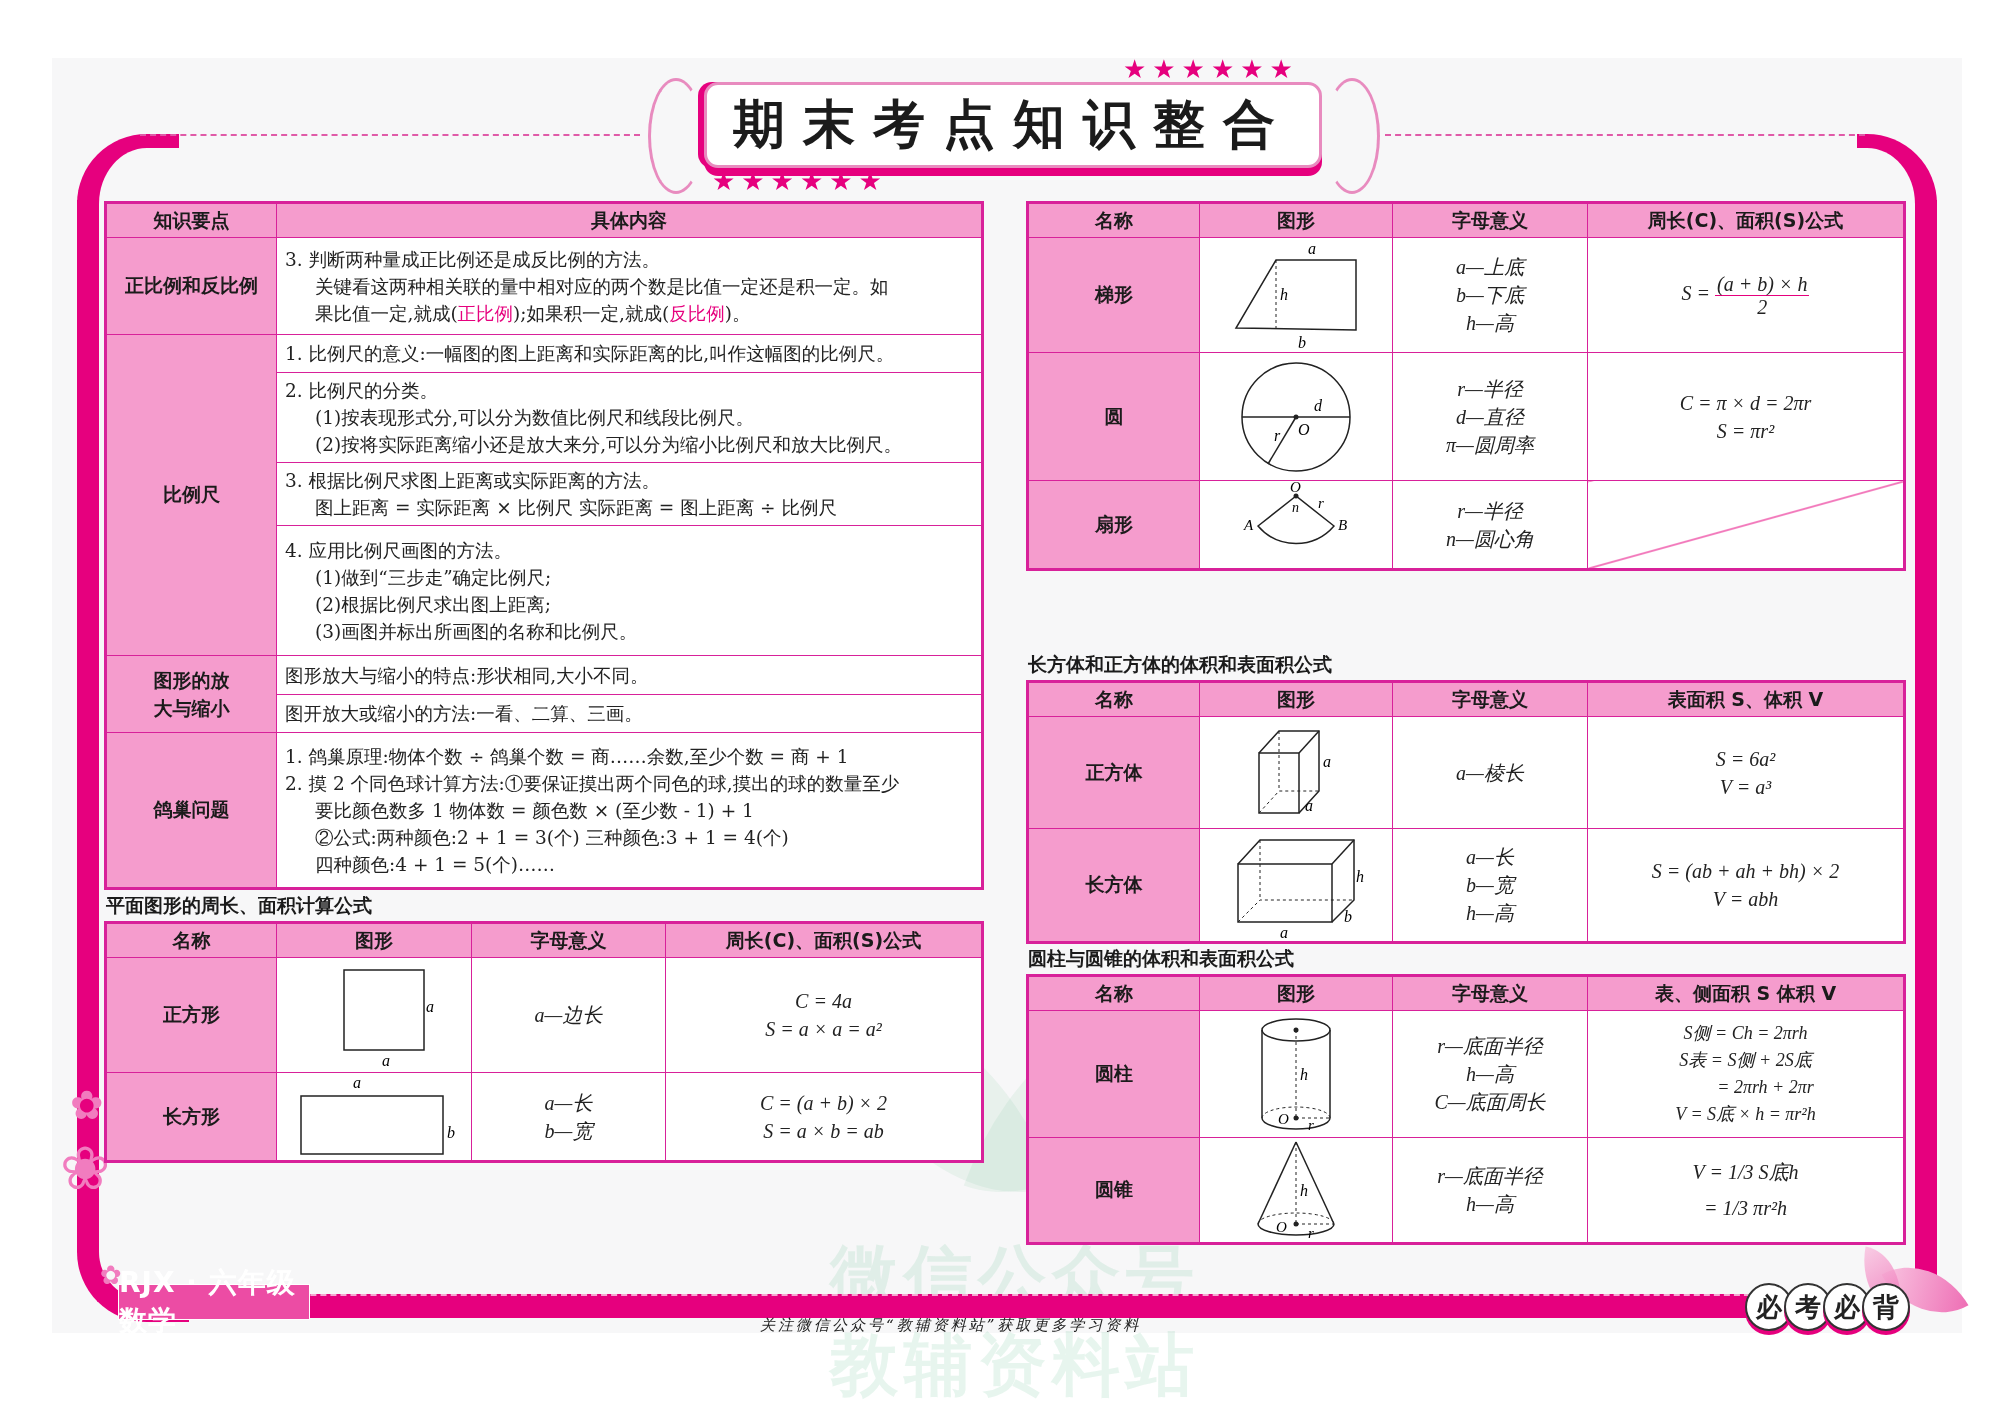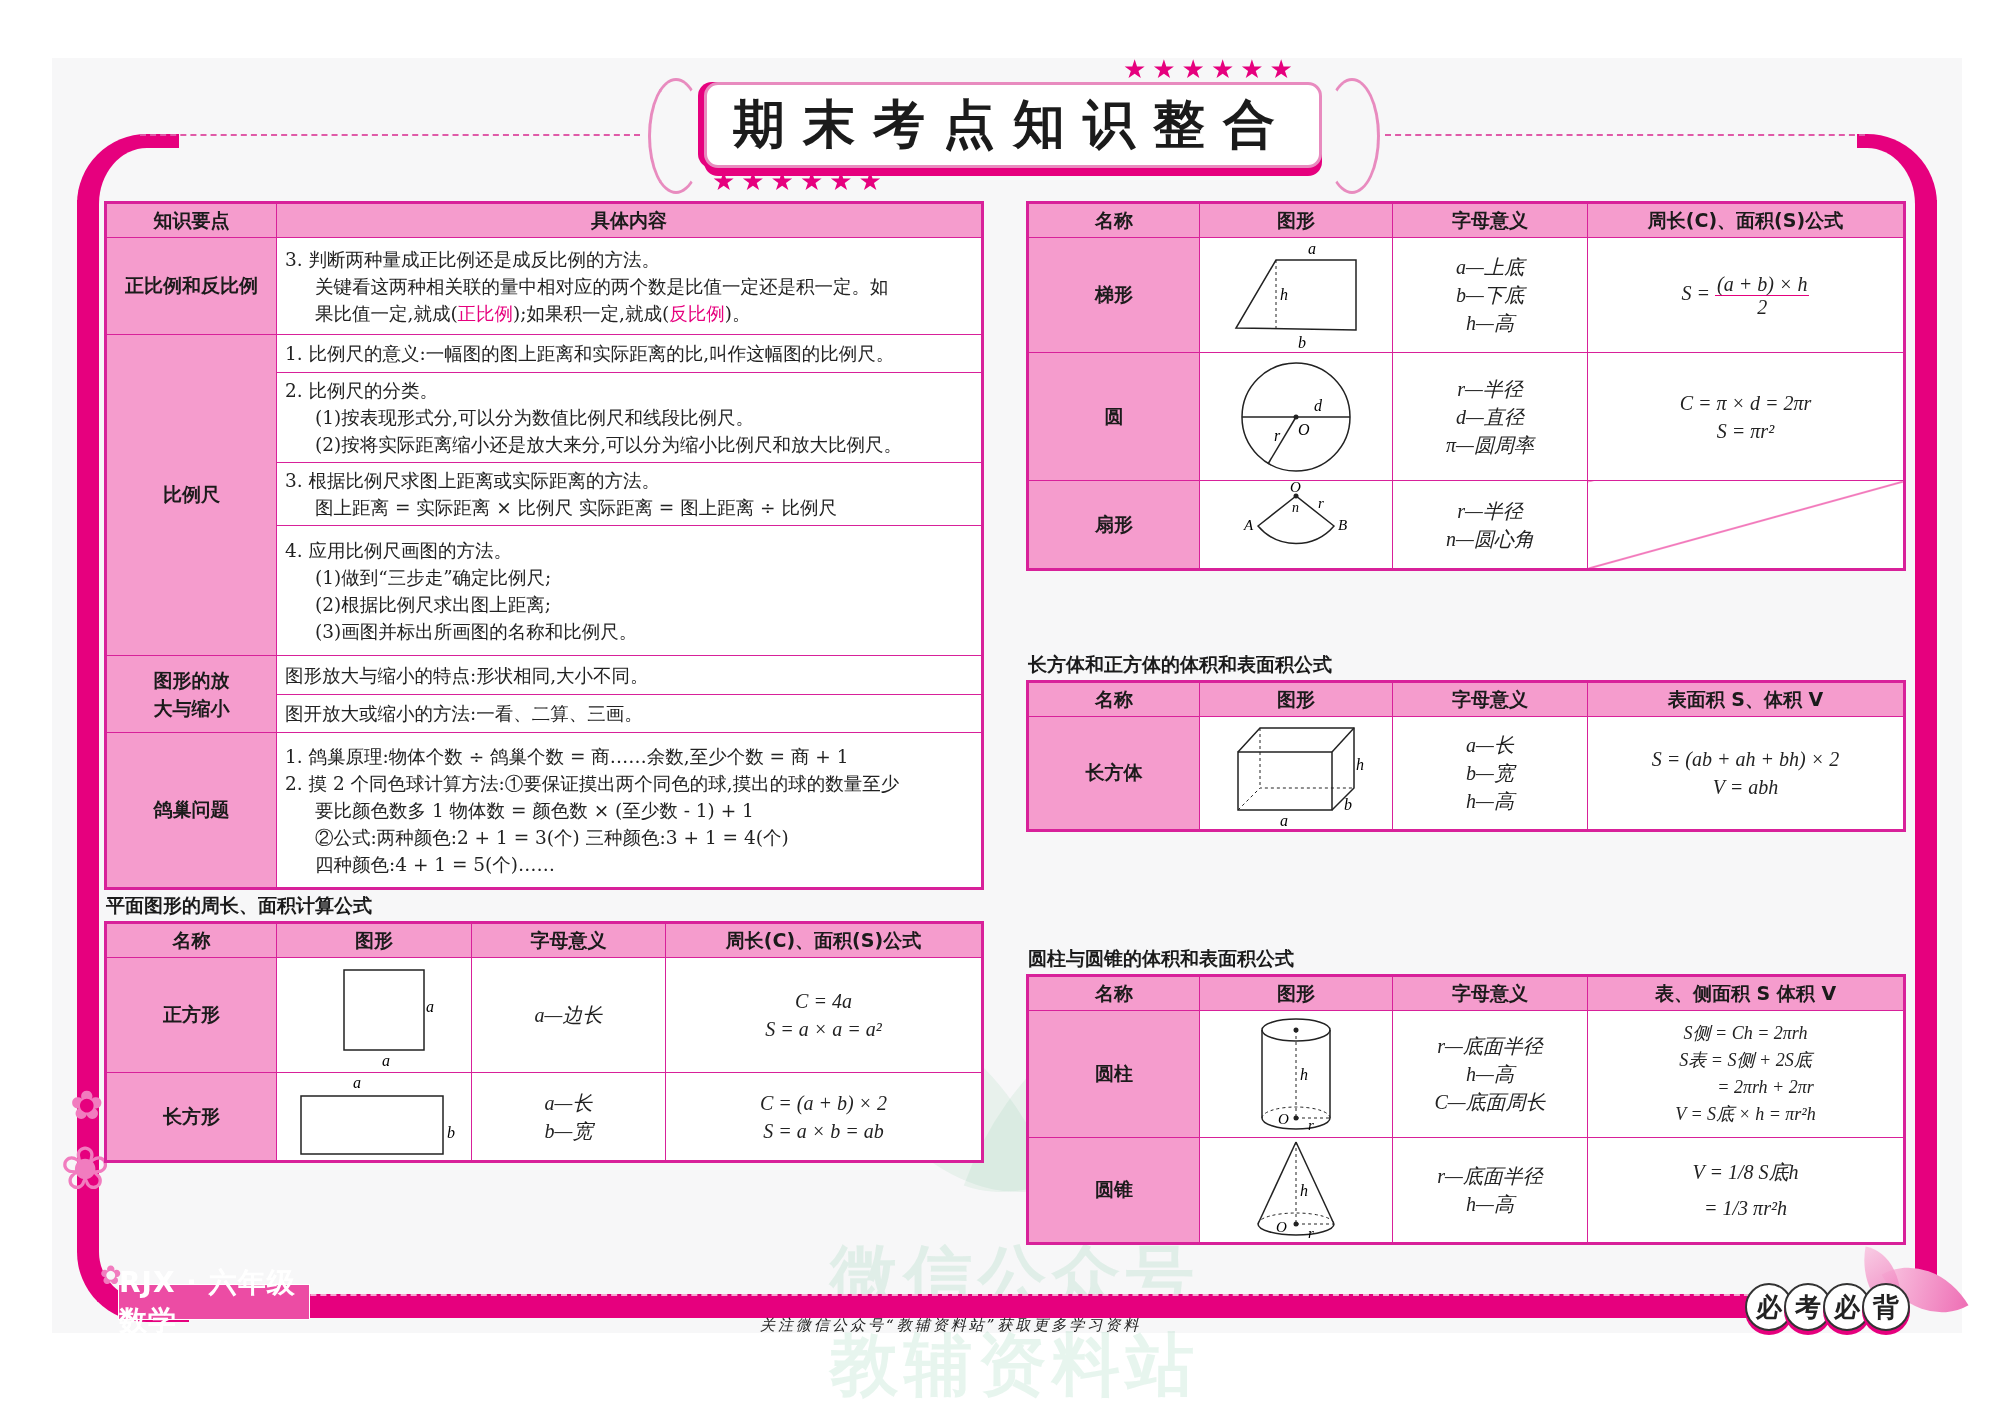--- a/index.html
+++ b/index.html
@@ -280,20 +280,41 @@
       <col style="width:195px">
       <col style="width:316px">
     </colgroup>
   <tbody>
       <tr>
     <th>名称</th>
     <th>图形</th>
     <th>字母意义</th>
     <th>表面积 S、体积 V</th>
   </tr>
+  <tr style="height:112px;">
+    <td class="pink">正方体</td>
+    <td>
+      <svg width="110" height="100" viewBox="0 0 110 100">
+            <polygon points="18,30 58,30 58,90 18,90" fill="none" stroke="#222" stroke-width="1.5"></polygon>
+            <polyline points="18,30 38,8 78,8 78,68 58,90" fill="none" stroke="#222" stroke-width="1.5"></polyline>
+            <line x1="58" y1="30" x2="78" y2="8" stroke="#222" stroke-width="1.5"></line>
+            <polyline points="18,90 38,68 78,68" fill="none" stroke="#222" stroke-dasharray="3,3"></polyline>
+            <line x1="38" y1="8" x2="38" y2="68" stroke="#222" stroke-dasharray="3,3"></line>
+            <text x="82" y="44" font-style="italic" font-size="16" font-family="Liberation Serif, serif">a</text>
+            <text x="64" y="88" font-style="italic" font-size="16" font-family="Liberation Serif, serif">a</text>
+          </svg>
+    </td>
+    <td class="center">
+          <div class="math">a—棱长</div>
+        </td>
+    <td class="center">
+      <div class="math">S = 6a²</div>
+      <div class="math">V = a³</div>
+    </td>
+  </tr>
   <tr style="height:113px;">
     <td class="pink">长方体</td>
     <td>
       <svg width="140" height="110" viewBox="0 0 140 110">
             <polygon points="12,34 106,34 106,92 12,92" fill="none" stroke="#222" stroke-width="1.5"></polygon>
             <polyline points="12,34 34,10 128,10 128,70 106,92" fill="none" stroke="#222" stroke-width="1.5"></polyline>
             <line x1="106" y1="34" x2="128" y2="10" stroke="#222" stroke-width="1.5"></line>
             <polyline points="12,92 34,70 128,70" fill="none" stroke="#222" stroke-dasharray="3,3"></polyline>
             <line x1="34" y1="10" x2="34" y2="70" stroke="#222" stroke-dasharray="3,3"></line>
             <text x="130" y="52" font-style="italic" font-size="16" font-family="Liberation Serif, serif">h</text>
@@ -373,21 +394,21 @@
             <text x="54" y="58" font-style="italic" font-size="16" font-family="Liberation Serif, serif">h</text>
             <text x="30" y="94" font-style="italic" font-size="15" font-family="Liberation Serif, serif">O</text>
             <text x="62" y="100" font-style="italic" font-size="15" font-family="Liberation Serif, serif">r</text>
           </svg>
     </td>
     <td class="center">
       <div class="math">r—底面半径</div>
       <div class="math">h—高</div>
     </td>
     <td class="center" style="line-height:36px;">
-      <div class="math">V = 1/8 S底h</div>
+      <div class="math">V = 1/3 S底h</div>
       <div class="math">= 1/3 πr²h</div>
     </td>
   </tr>
 </tbody>
   </table>
 
 <div class="footer-bar"></div>
 <div class="grade-badge">RJX · 六年级数学</div>
 <div class="leaf" style="left:1895px;top:1255px;width:60px;height:70px;transform:rotate(-30deg);"></div>
 <div class="leaf" style="left:1860px;top:1250px;width:45px;height:60px;transform:rotate(10deg);opacity:0.85;"></div>

